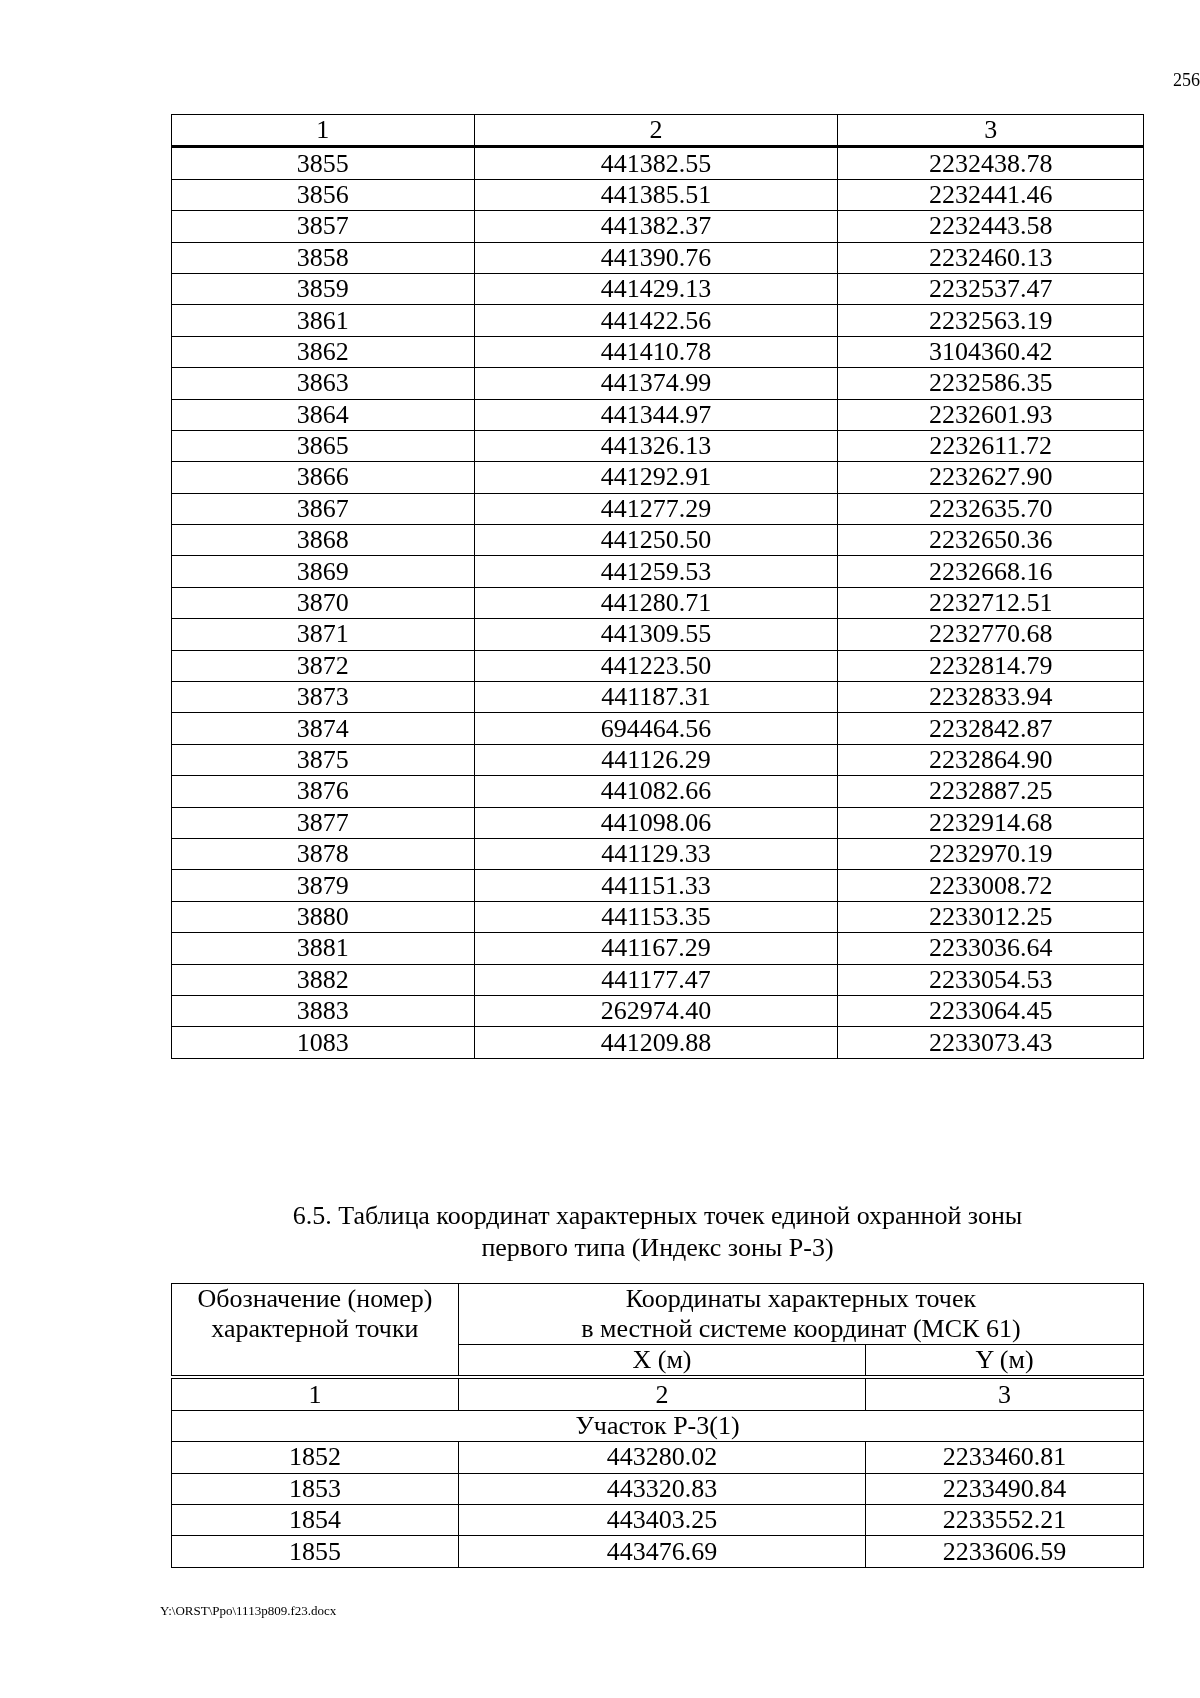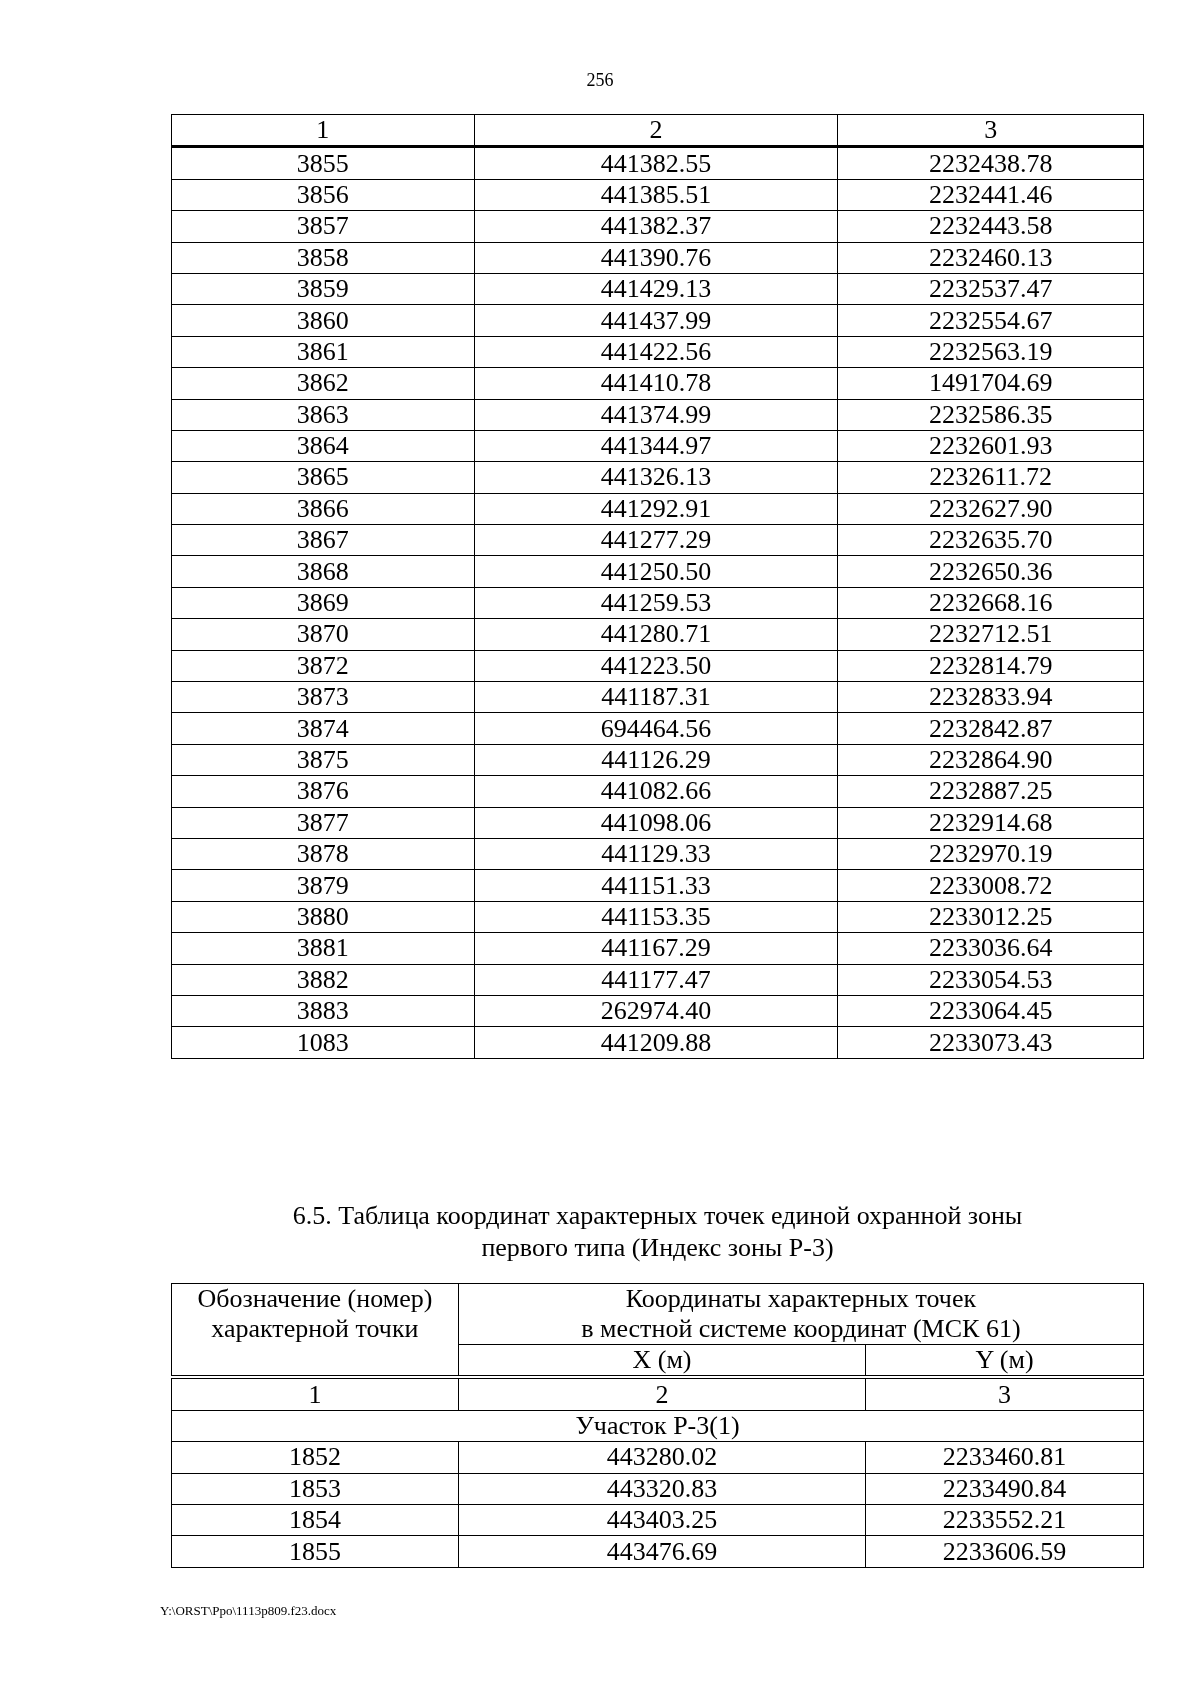--- a/index.html
+++ b/index.html
@@ -1,18 +1,18 @@
 <!DOCTYPE html>
 <html><head>
 <meta charset="utf-8">
 <style>
   html, body { margin: 0; padding: 0; background: #ffffff; }
   body { width: 1200px; height: 1698px; position: relative; overflow: hidden;
          font-family: "Liberation Serif", "DejaVu Serif", serif; color: #000; }
-  .page-number { position: absolute; top: 70px; left: 0; width: 1200px; text-align: center; font-size: 18px; }
+  .page-number { position: absolute; top: 70px; left: 0; width: 1200px; text-align: right; font-size: 18px; }
   table { border-collapse: collapse; position: absolute; }
   td { border: 1.5px solid #000; text-align: center; padding: 0; font-size: 26px; line-height: 30px; }
   #table1 { left: 171px; top: 114px; width: 973px; }
   #table1 td { height: 30.4px; }
   #table1 col.c1 { width: 303px; }
   #table1 col.c2 { width: 364px; }
   #table1 col.c3 { width: 306px; }
   #table1 tr.num-row td { border-bottom: 3px solid #000; }
   .caption { position: absolute; left: 171px; width: 973px; top: 1200px; text-align: center;
              font-size: 26px; line-height: 32px; }
@@ -61,33 +61,28 @@
         <td>3858</td>
         <td>441390.76</td>
         <td>2232460.13</td>
       </tr>
       <tr>
         <td>3859</td>
         <td>441429.13</td>
         <td>2232537.47</td>
       </tr>
       <tr>
-        <td>3860</td>
-        <td>441437.99</td>
-        <td>2232554.67</td>
-      </tr>
-      <tr>
         <td>3861</td>
         <td>441422.56</td>
         <td>2232563.19</td>
       </tr>
       <tr>
         <td>3862</td>
         <td>441410.78</td>
-        <td>1491704.69</td>
+        <td>3104360.42</td>
       </tr>
       <tr>
         <td>3863</td>
         <td>441374.99</td>
         <td>2232586.35</td>
       </tr>
       <tr>
         <td>3864</td>
         <td>441344.97</td>
         <td>2232601.93</td>
@@ -114,20 +109,25 @@
       </tr>
       <tr>
         <td>3869</td>
         <td>441259.53</td>
         <td>2232668.16</td>
       </tr>
       <tr>
         <td>3870</td>
         <td>441280.71</td>
         <td>2232712.51</td>
+      </tr>
+      <tr>
+        <td>3871</td>
+        <td>441309.55</td>
+        <td>2232770.68</td>
       </tr>
       <tr>
         <td>3872</td>
         <td>441223.50</td>
         <td>2232814.79</td>
       </tr>
       <tr>
         <td>3873</td>
         <td>441187.31</td>
         <td>2232833.94</td>

